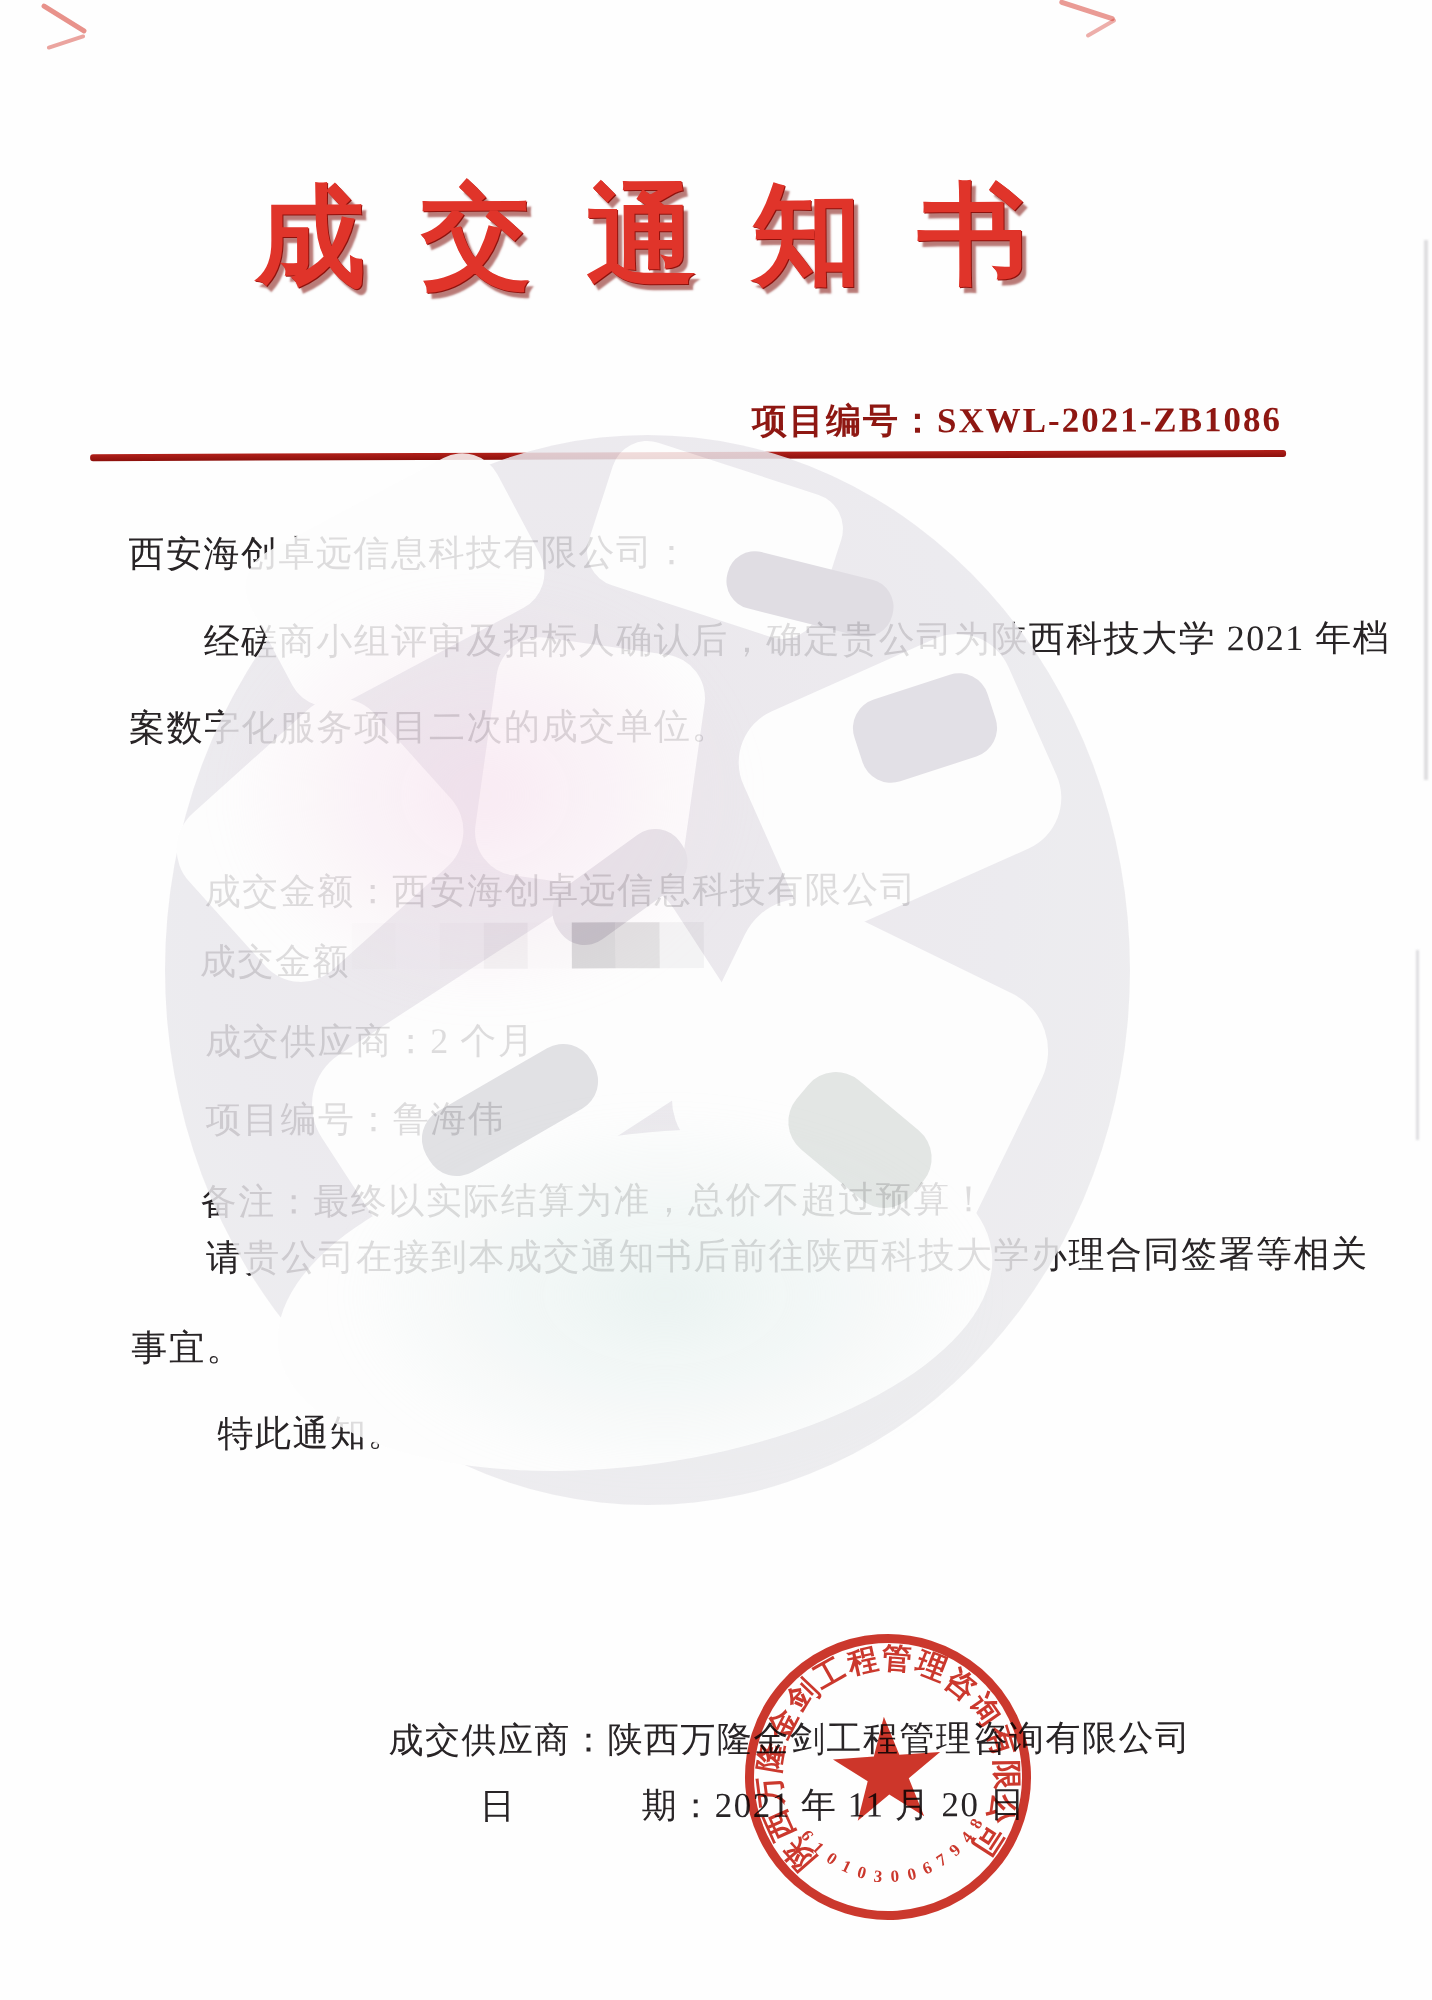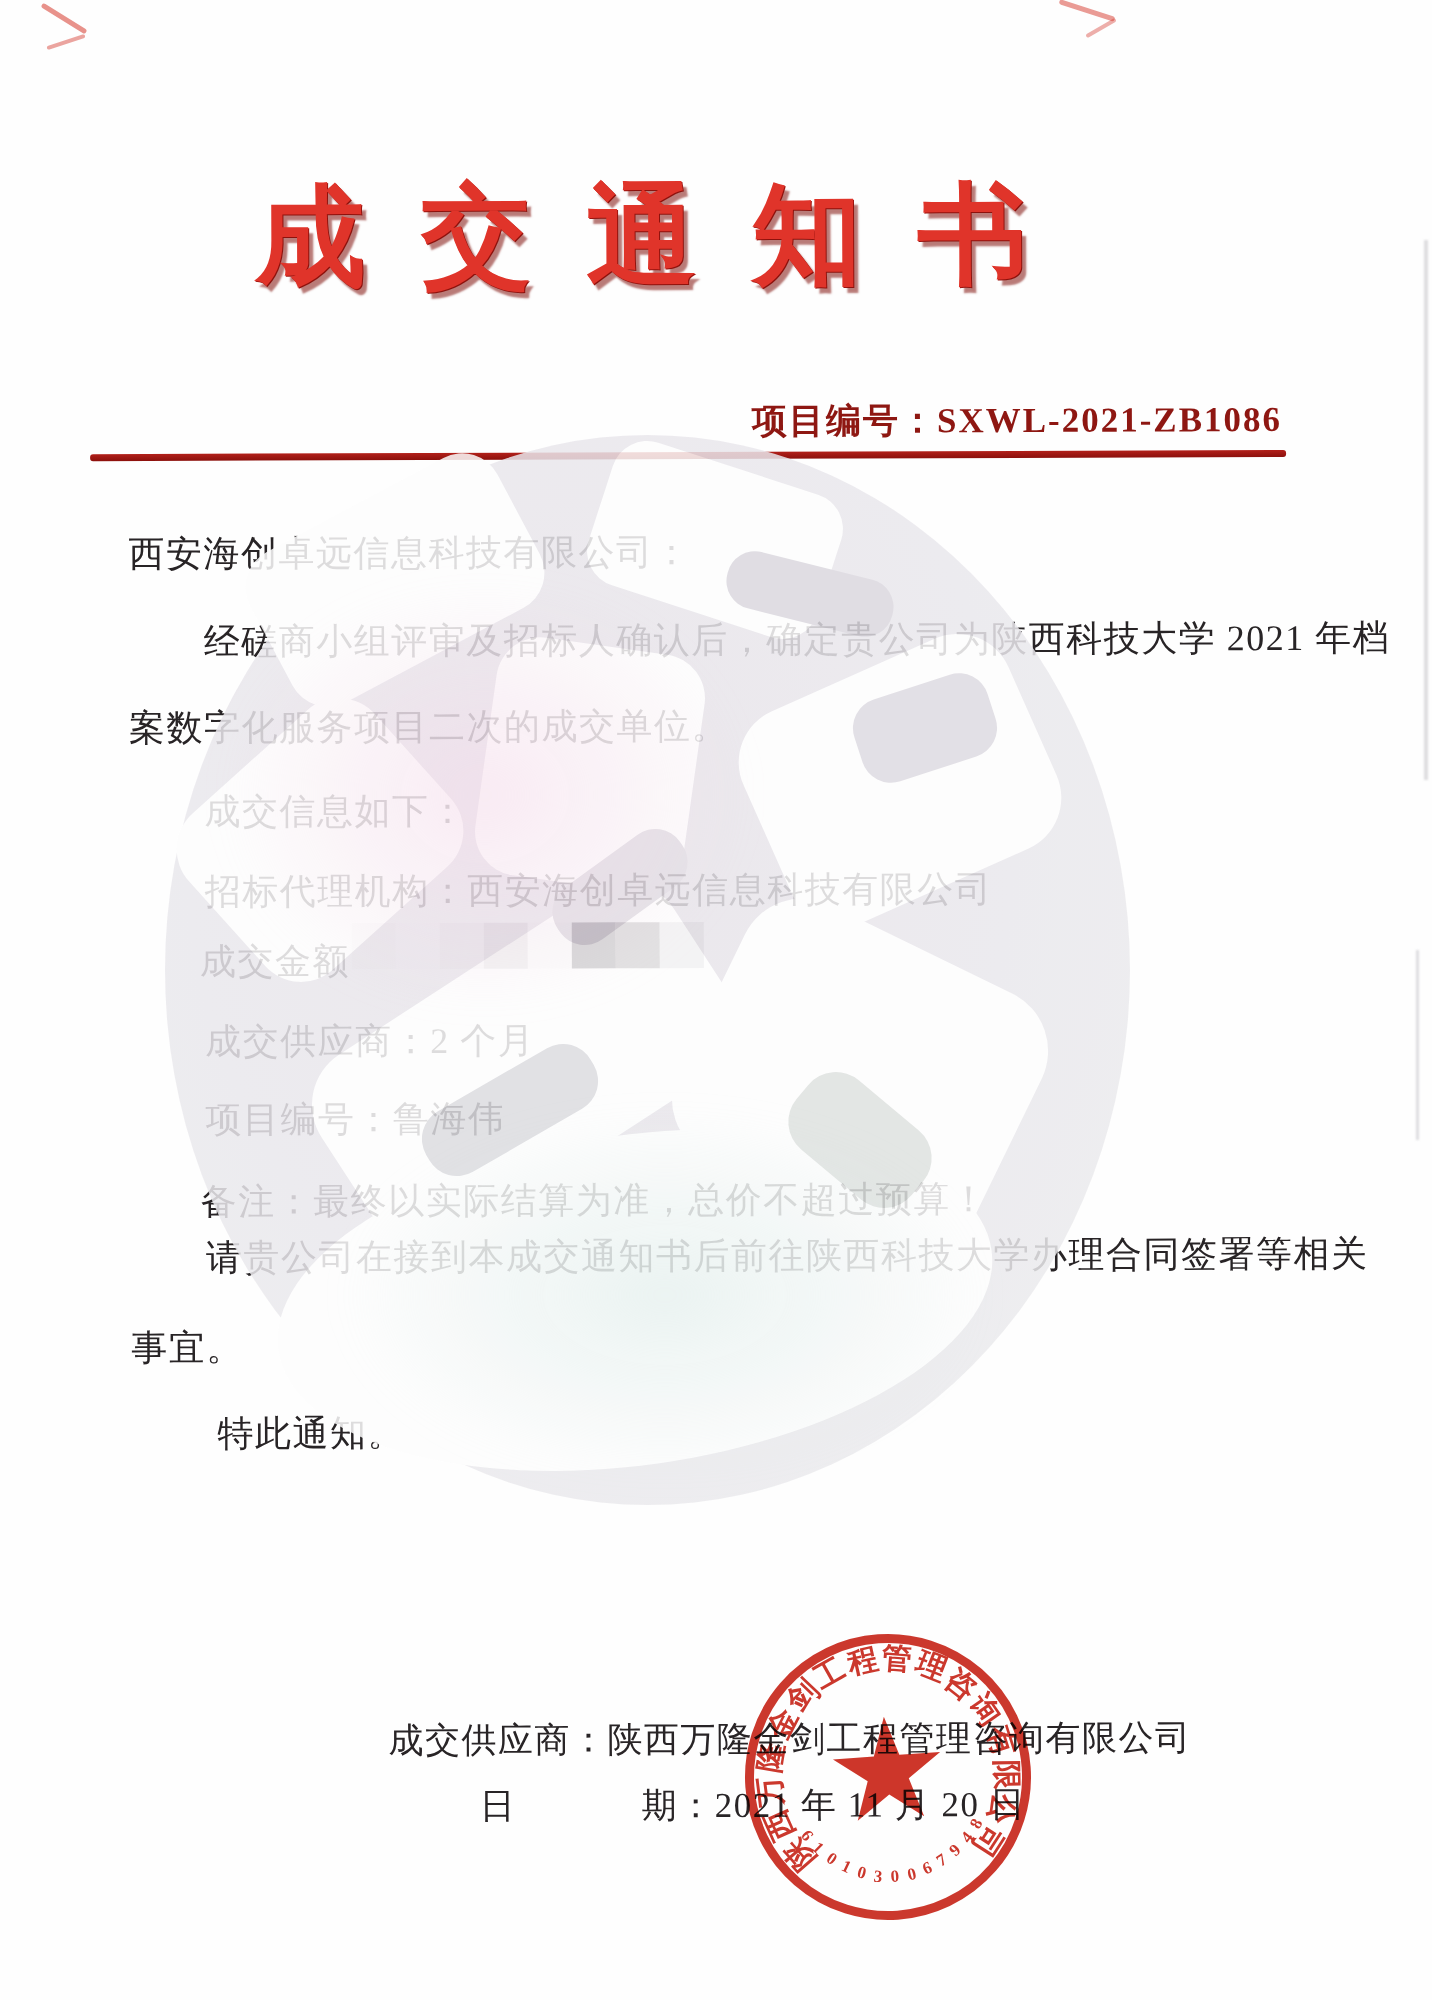--- a/index.html
+++ b/index.html
@@ -102,24 +102,23 @@
 
   <div class="rot">
 
     <div class="doc-title">成 交 通 知 书</div>
     <div class="project-line">项目编号：SXWL-2021-ZB1086</div>
     <div class="red-rule"></div>
 
     <div class="tline" style="left:130px;top:528px;">西安海创卓远信息科技有限公司：</div>
     <div class="tline" style="left:205px;top:616px;">经磋商小组评审及招标人确认后，确定贵公司为陕西科技大学 2021 年档</div>
     <div class="tline" style="left:130px;top:702px;">案数字化服务项目二次的成交单位。</div>
-    <div class="tline" style="left:205px;top:786px;">成交信息如下：</div>
 
     <div class="tline" style="left:205px;top:866px;">
-      <span class="lbl">招标代理机构：</span><span class="val">西安海创卓远信息科技有限公司</span>
+      <span class="lbl">成交金额：</span><span class="val">西安海创卓远信息科技有限公司</span>
     </div>
 
     <div class="tline" style="left:200px;top:936px;font-family:Liberation Mono, monospace;">
       <span class="lbl">成交金额</span>
     </div>
     <div class="mosaic">
         <div style="background: rgb(240, 238, 240);"></div>
         <div style="background: rgb(249, 248, 249);"></div>
         <div style="background: rgb(233, 231, 233);"></div>
         <div style="background: rgb(187, 184, 187);"></div>

